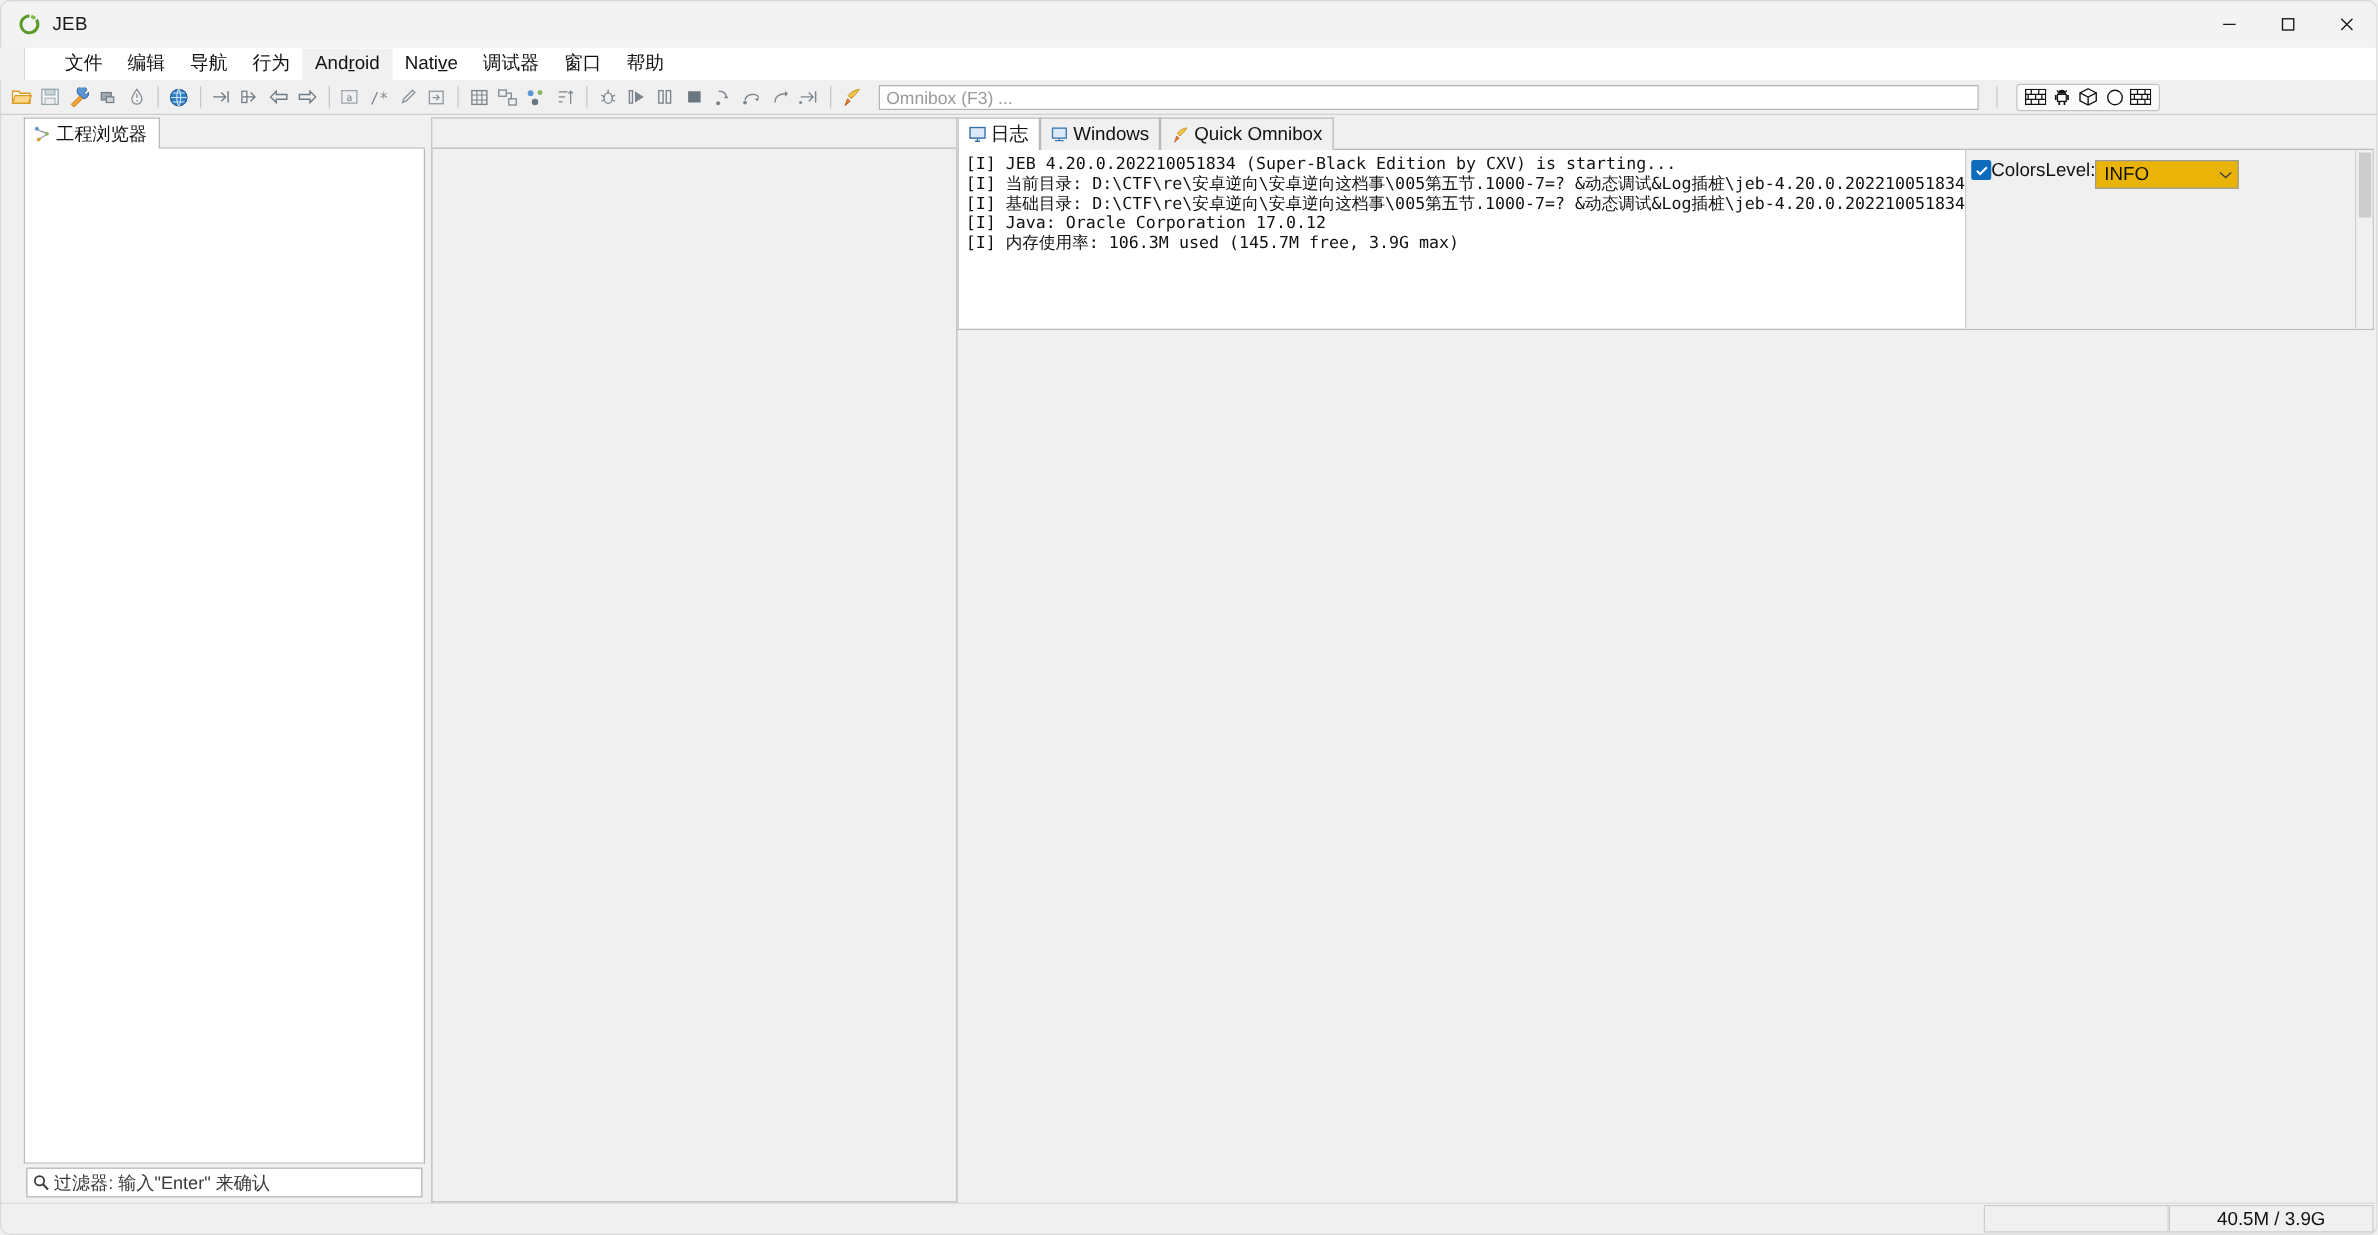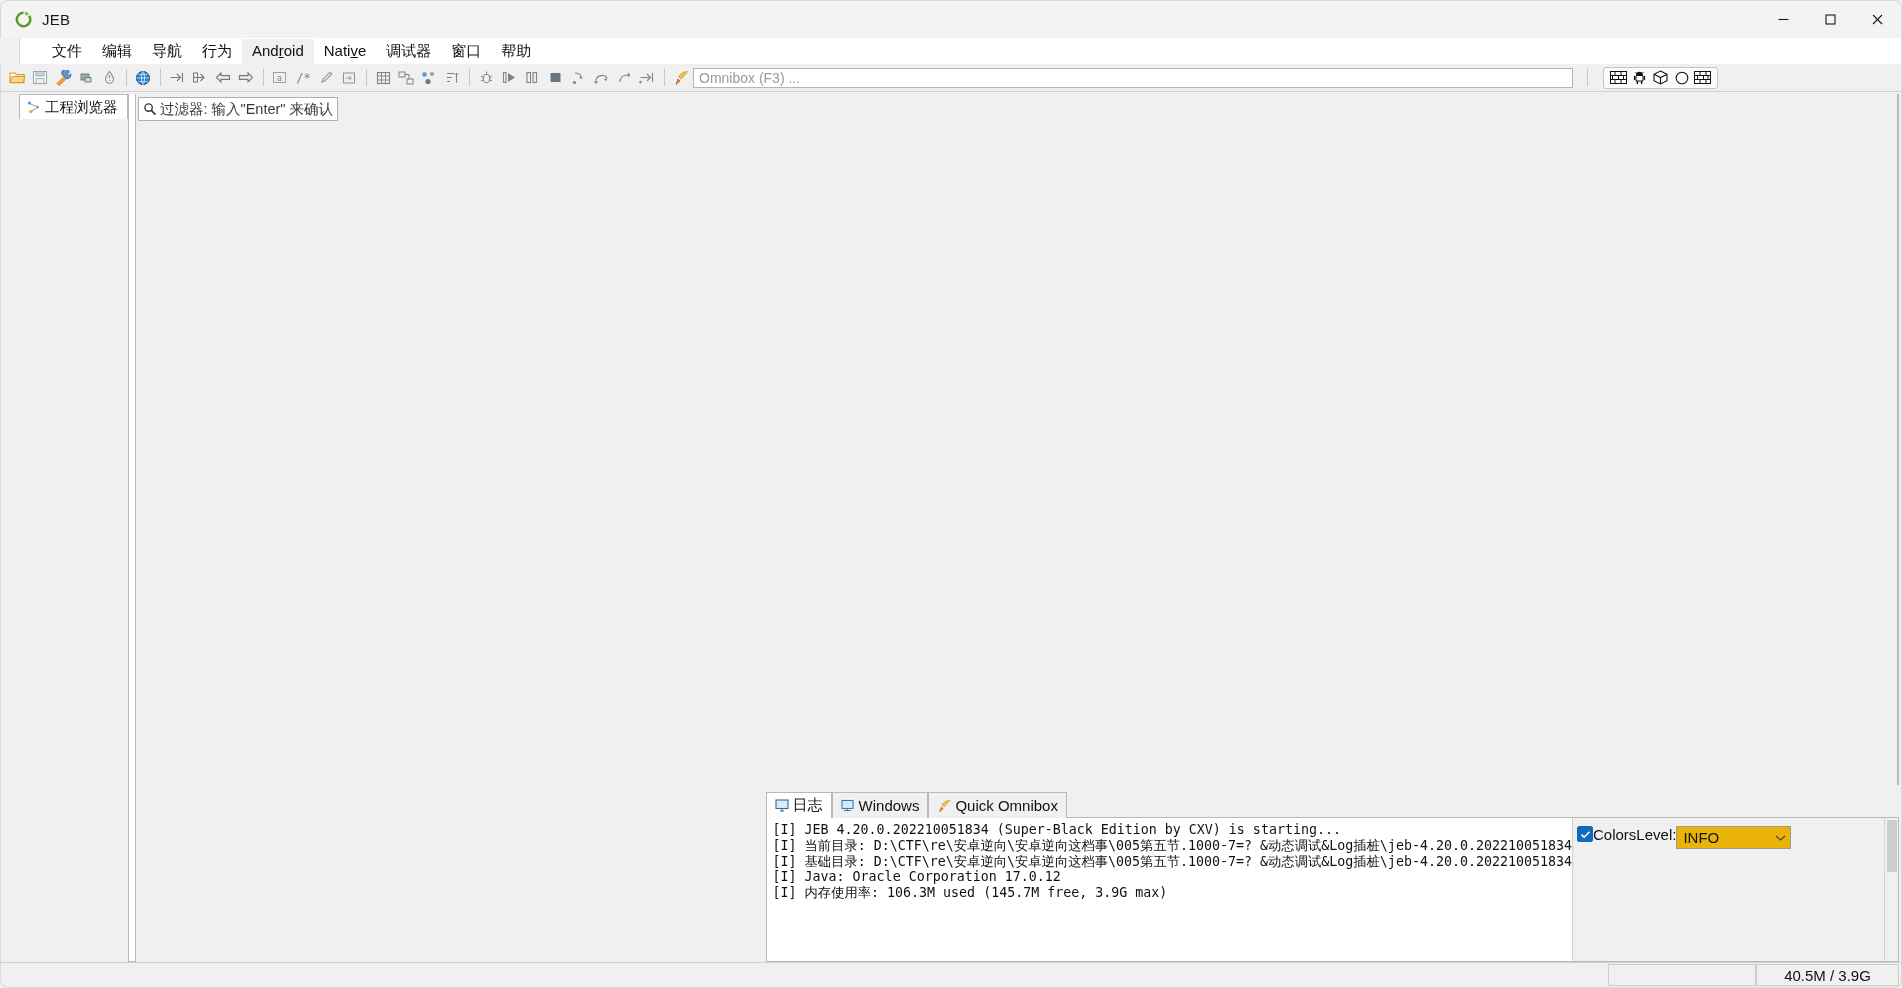--- a/index.html
+++ b/index.html
@@ -63,20 +63,21 @@
   }
   .tb-btn {
     width: 22px; height: 22px;
     display: flex; align-items: center; justify-content: center;
     margin-right: 1px;
   }
   .tb-sep { width: 1px; height: 17px; background: #c6c6c6; margin: 0 5px; }
   .omnibox {
     flex: 0 0 auto;
     width: 880px; height: 20px;
+    margin-left: 10px;
     background: #fff;
     border: 1px solid #b4b4b4;
     font-size: 14px; color: #999;
     padding: 8px 5px;
     line-height: 18px;
     font-family: "Liberation Sans", sans-serif;
   }
   .omnibox::placeholder { color: #9a9a9a; }
   .rt-group {
     margin-left: 10px;
@@ -95,21 +96,21 @@
     flex: 1 1 auto;
     display: flex;
     border-left: 1px solid #d9d9d9;
     border-right: 1px solid #d9d9d9;
     background: #f0f0f0;
     min-height: 0;
     padding: 2px 2px 0 2px;
   }
   .left-pane {
     width: 337px; min-width: 337px;
-    display: flex; 
+    display: flex; flex-direction: column;
     min-height: 0;
     padding-left: 16px;
   }
   .tabstrip {
     display: flex; align-items: flex-end;
     height: 25px; min-height: 25px;
     background: #f0f0f0;
   }
   .tab {
     height: 25px;
@@ -145,22 +146,22 @@
     border: 1px solid #b0b0b0;
     display: flex; align-items: center;
     padding: 0 4px; gap: 3px;
   }
   .filter-text { font-size: 14.5px; color: #3a3a3a; white-space: nowrap; }
 
   .splitter-v { width: 5px; background: #f0f0f0; }
 
   .right-pane {
     flex: 1 1 auto;
-    display: flex; flex-direction: column;
-    min-width: 0; min-height: 0; align-items: flex-end;
+    display: flex; flex-direction: row;
+    min-width: 0; min-height: 0;
   }
   .editor-area {
     flex: 1 1 auto;
     background: #f0f0f0;
     border: 1px solid #b9b9b9;
     margin-top: 0px;
     min-height: 0;
   }
   .editor-top-strip {
     height: 24px; min-height: 24px;
@@ -256,21 +257,21 @@
   }
   .sb-cell {
     border: 1px solid #cdcdcd;
     background: #f0f0f0;
     display: flex; align-items: center;
     padding: 0 8px;
     font-size: 15px; color: #111;
   }
   .sb-grow { flex: 1 1 auto; border: none; background: transparent; }
   .sb-mid { width: 148px; }
-  .sb-mem { width: 143px; justify-content: center; }
+  .sb-mem { width: 164px; justify-content: center; }
 </style>
 </head>
 <body>
 
 <div class="titlebar">
   <svg class="app-logo" viewBox="0 0 20 20">
     <path d="M10 1.6a8.4 8.4 0 1 0 7 3.7l-2.1 1.6A5.8 5.8 0 1 1 10 4.2z" fill="#5a9a28"></path>
     <path d="M11.8 1.8a8.4 8.4 0 0 1 3.9 2.2l-2.0 2.0a5.7 5.7 0 0 0-2.6-1.5z" fill="#7ab93c"></path>
   </svg>
   <span class="app-title">JEB</span>

